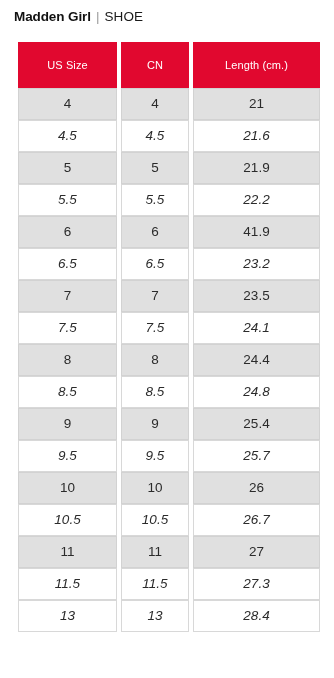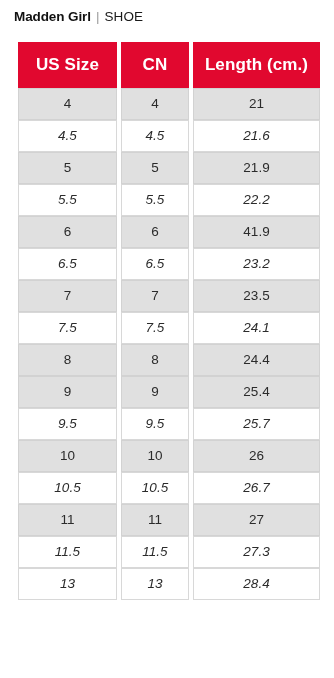--- a/index.html
+++ b/index.html
@@ -73,22 +73,22 @@
 
   
   col.c-us     { width: 99px; }
   col.c-cn     { width: 68px; }
   col.c-length { width: 127px; }
 
   thead th {
     height: 46px;
     background: #e1082f;
     color: #ffffff;
-    font-size: 17px;
-    font-weight: bold;
+    font-size: 11px;
+    font-weight: normal;
     letter-spacing: 0.1px;
     line-height: 46px;
     margin-left: 36px;
   }
 
   tbody td {
     height: 30px;
     line-height: 30px;
     font-size: 13.5px;
     color: #2b2b2b;
@@ -168,20 +168,25 @@
           <tr class="row-even">
             <td>7.5</td>
             <td>7.5</td>
             <td>24.1</td>
           </tr>
           <tr class="row-odd">
             <td>8</td>
             <td>8</td>
             <td>24.4</td>
           </tr>
+          <tr class="row-even">
+            <td>8.5</td>
+            <td>8.5</td>
+            <td>24.8</td>
+          </tr>
           <tr class="row-odd">
             <td>9</td>
             <td>9</td>
             <td>25.4</td>
           </tr>
           <tr class="row-even">
             <td>9.5</td>
             <td>9.5</td>
             <td>25.7</td>
           </tr>

